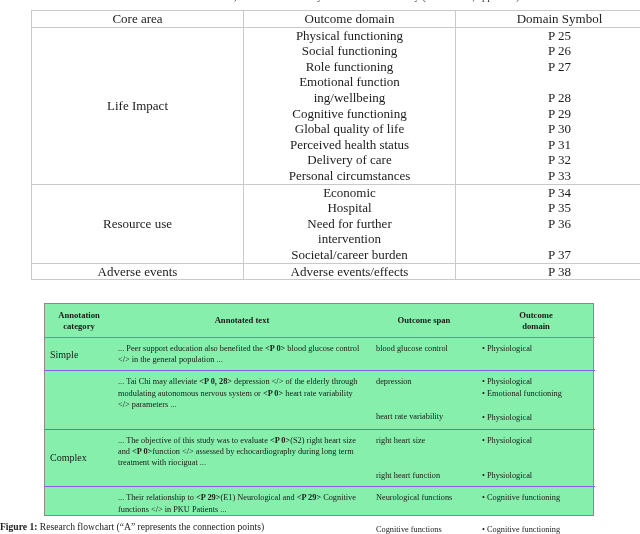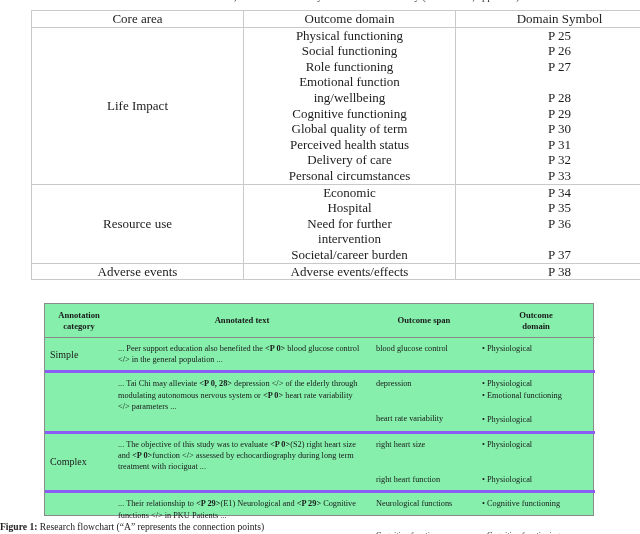--- a/index.html
+++ b/index.html
@@ -92,21 +92,21 @@
     padding: 6px 3px 6px 3px;
     border-bottom: 1.4px solid #8a8a8a;
     line-height: 10.5px;
   }
   table.t2 td {
     vertical-align: top;
     padding: 5px 5px 5px 5px;
     line-height: 11.2px;
   }
   table.t2 tr.grp > td {
-    border-top: 3px solid #8b5cf6;
+    border-top: 1px solid #8b5cf6;
   }
   table.t2 tr.first-grp > td {
     border-top: none;
   }
   .cat {
     vertical-align: middle !important;
     text-align: left;
     padding-left: 8px;
     font-size: 10px;
   }
@@ -158,21 +158,21 @@
       <tr>
         <td class="lbl">Life Impact</td>
         <td>
           <span class="stack">
             <span class="ln">Physical functioning</span>
             <span class="ln">Social functioning</span>
             <span class="ln">Role functioning</span>
             <span class="ln">Emotional function</span>
             <span class="ln">ing/wellbeing</span>
             <span class="ln">Cognitive functioning</span>
-            <span class="ln">Global quality of term</span>
+            <span class="ln">Global quality of life</span>
             <span class="ln">Perceived health status</span>
             <span class="ln">Delivery of care</span>
             <span class="ln">Personal circumstances</span>
           </span>
         </td>
         <td>
           <span class="stack">
             <span class="ln">P 25</span>
             <span class="ln">P 26</span>
             <span class="ln">P 27</span>

